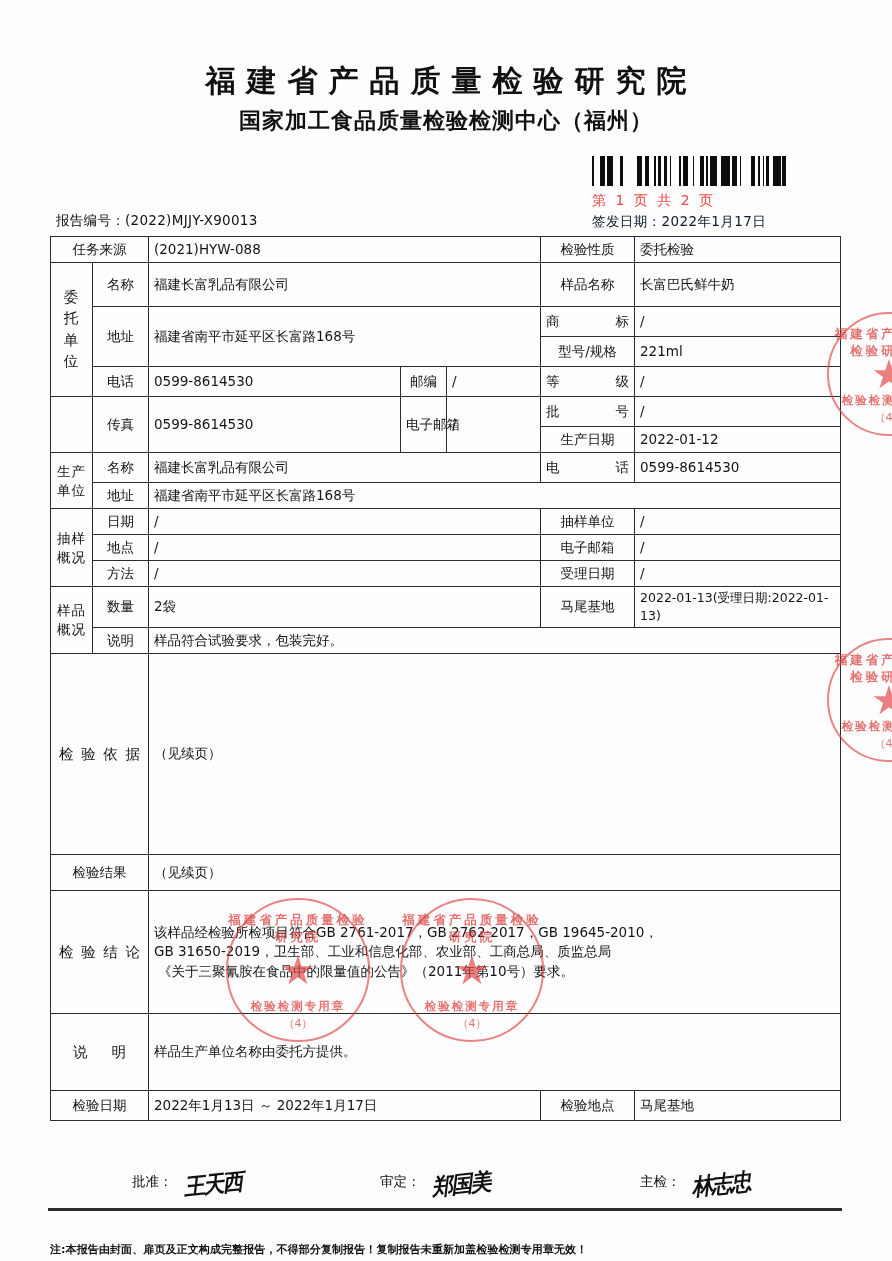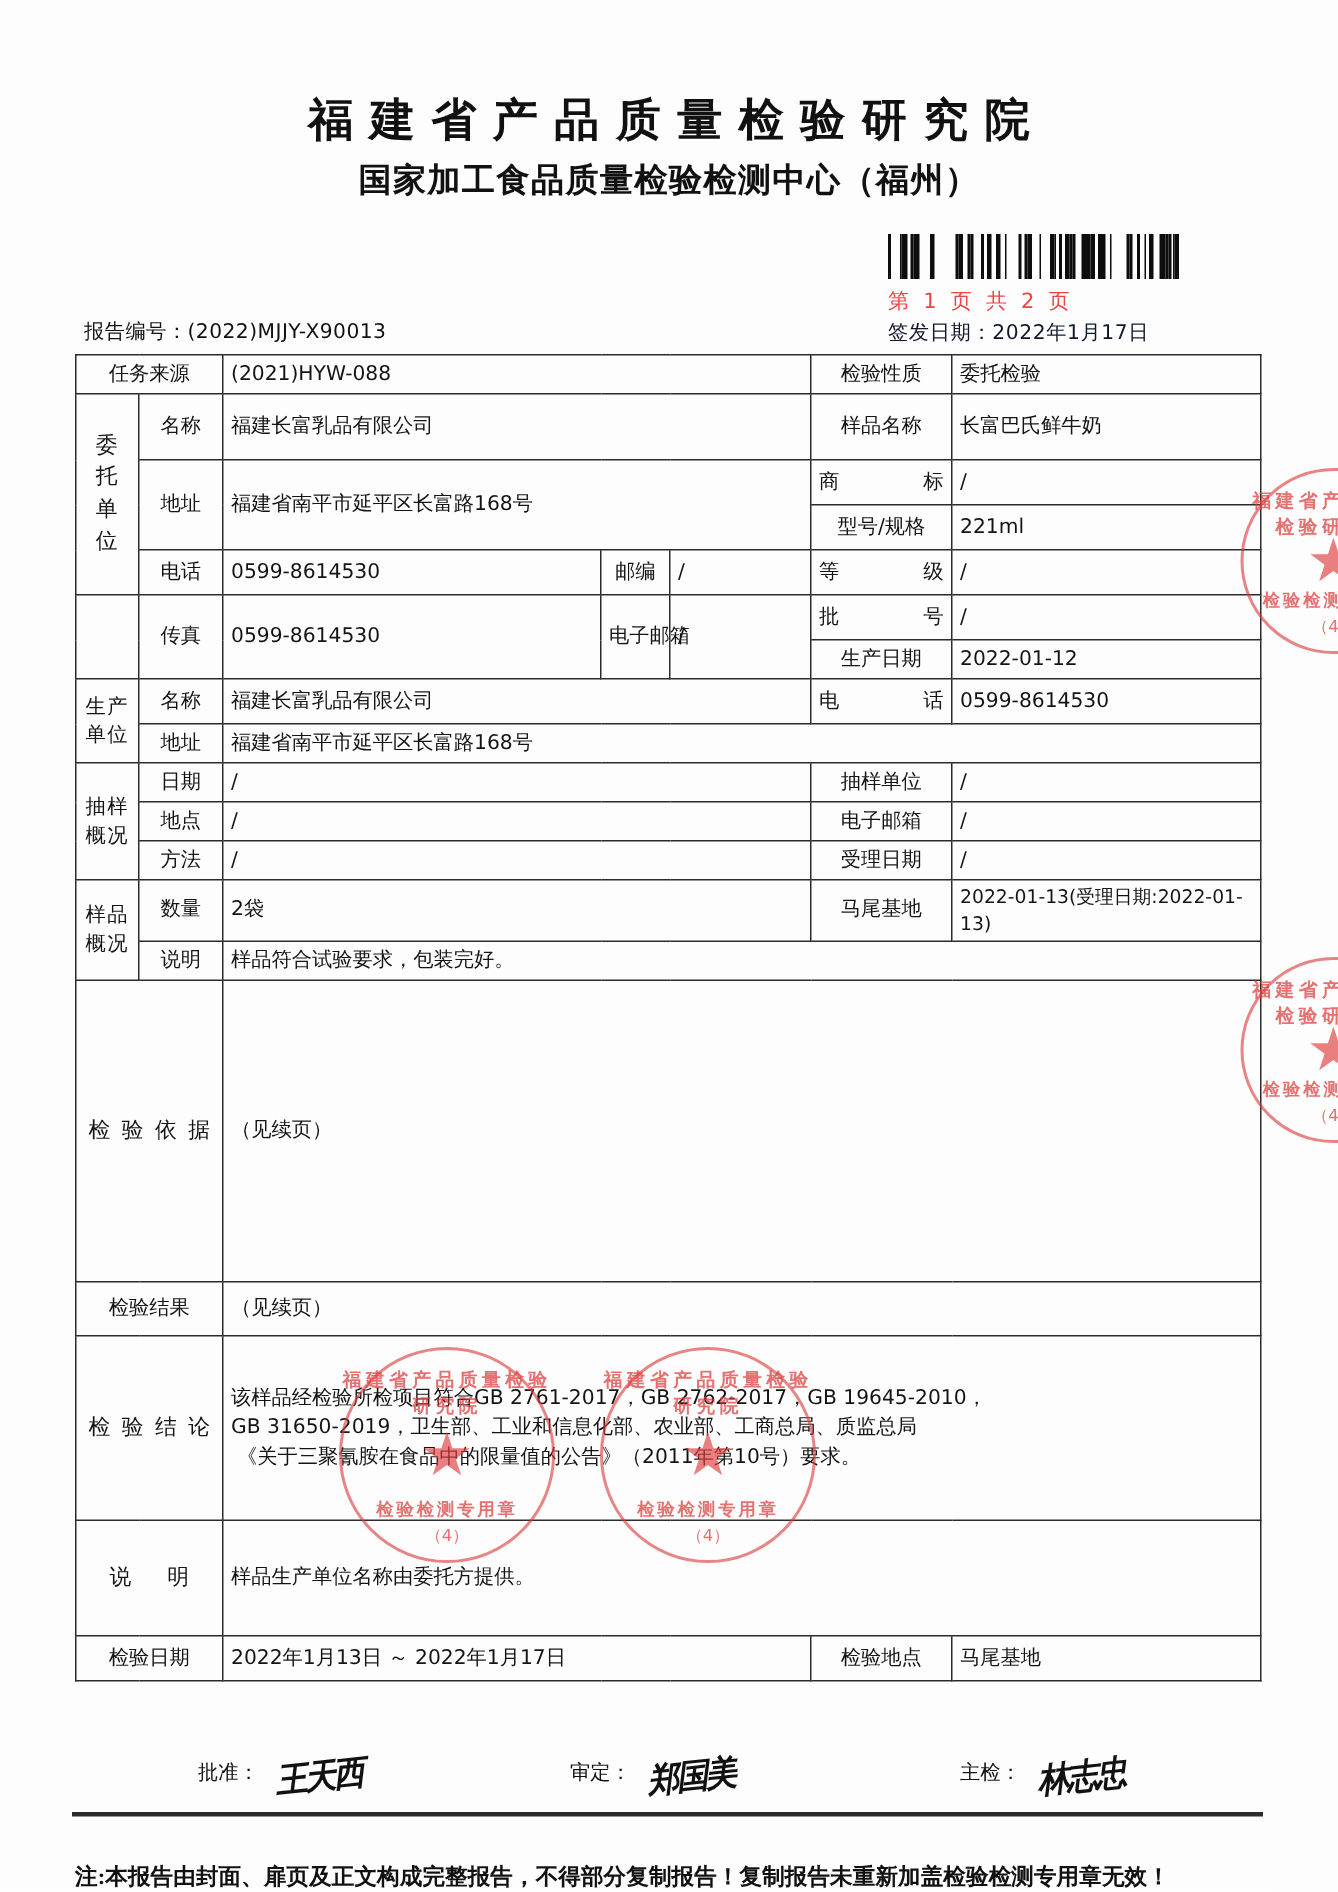--- a/index.html
+++ b/index.html
@@ -206,26 +206,25 @@
     top: 1208px;
     width: 794px;
     height: 3px;
     background: #2b2b2b;
   }
   .footer-note {
     position: absolute;
     left: 50px;
     top: 1242px;
     width: 800px;
-    font-size: 15px;
+    font-size: 11px;
     font-weight: bold;
     color: #111;
     letter-spacing: 0.1px;
     white-space: nowrap;
-    font-family: Liberation Serif, serif;
   }
 
   
   .stamp {
     position: absolute;
     border-radius: 50%;
     border: 2.5px solid rgba(219, 58, 58, 0.62);
     color: rgba(219, 58, 58, 0.72);
     pointer-events: none;
   }

